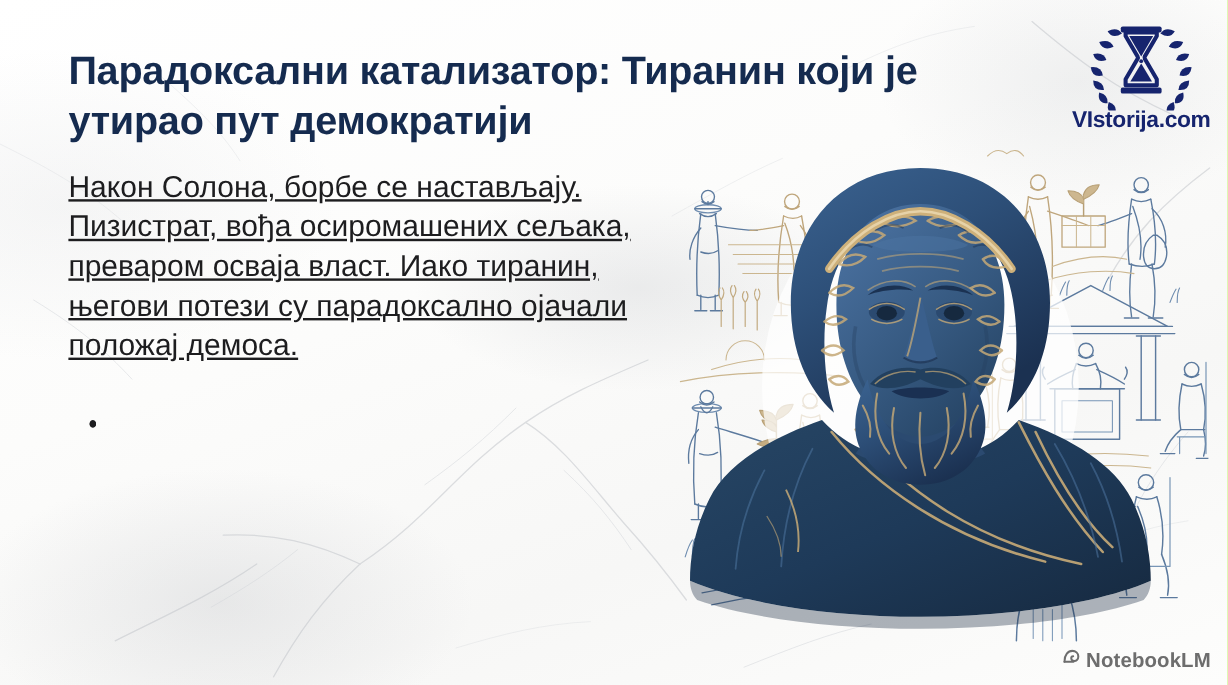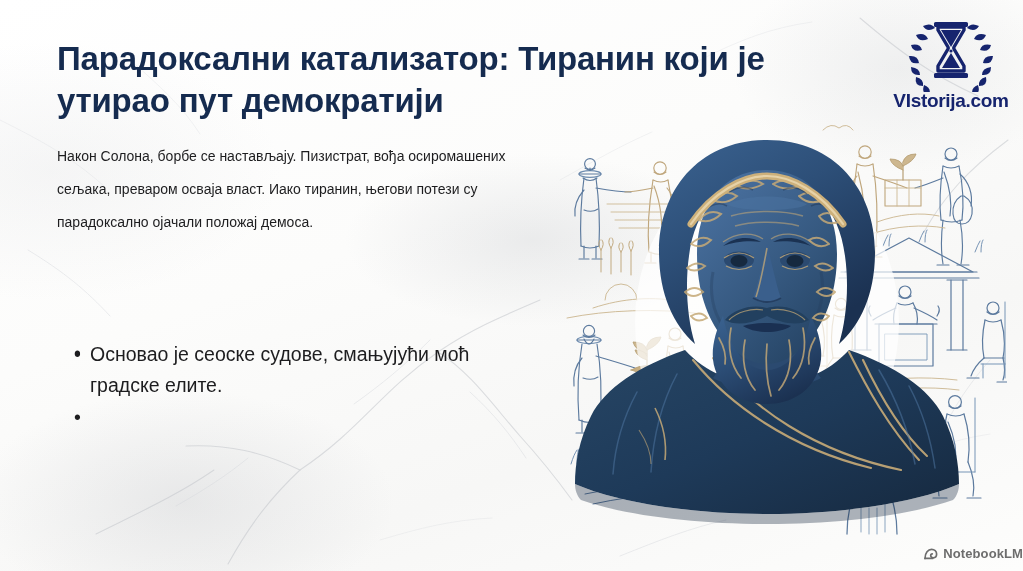--- a/index.html
+++ b/index.html
@@ -28,21 +28,21 @@
 
   
   .title{
     position:absolute;left:57px;top:38px;width:800px;
     font-size:33px;line-height:42px;font-weight:700;
     color:#152b4f;letter-spacing:-.2px;
   }
   
   .para{
     position:absolute;left:57px;top:140px;width:485px;
-    font-size:14px;line-height:33px;color:#1d1d1f;font-weight:400;
+    font-size:25px;line-height:33px;color:#1d1d1f;font-weight:400;text-decoration:underline;
   }
   .subhead{
     position:absolute;left:57px;top:308px;
     font-size:19.5px;line-height:28px;font-weight:700;color:#141414;
   }
   .bullets{
     position:absolute;left:57px;top:338px;width:470px;
     margin:0;padding:0;list-style:none;
     font-size:19.5px;line-height:31px;color:#1d1d1f;
   }
@@ -63,23 +63,23 @@
     text-align:center;
   }
   .logo svg{display:block;margin:0 auto;}
   .logo-word{
     font-size:19px;font-weight:700;color:#16246e;letter-spacing:-.3px;
     margin-top:-2px;
     text-align:center;
   }
   
   .wm{
-    position:absolute;right:0;bottom:10px;
-    display:flex;align-items:center;gap:5px;
-    color:#6d6d6d;font-size:13px;font-weight:600;letter-spacing:.1px;
+    position:absolute;right:14px;bottom:10px;
+    display:flex;gap:5px;
+    color:#6d6d6d;font-size:17px;font-weight:600;letter-spacing:.1px;
   }
   .wm svg{display:block;}
 </style>
 </head>
 <body>
 
 <div class="slide">
 
   <div class="marble"></div>
   <svg class="veins" viewBox="0 0 1023 571" preserveAspectRatio="none">
@@ -116,21 +116,20 @@
 
   <div class="para">Након Солона, борбе се настављају. Пизистрат, вођа осиромашених сељака, преваром осваја власт. Иако тиранин, његови потези су парадоксално ојачали положај демоса.</div>
 
 
   <ul class="bullets">
     <li>
       <span class="dot">•</span>
     </li>
     <li>
       <span class="dot">•</span>
-      <span>Основао је сеоске судове, смањујући моћ градске елите.</span>
     </li>
     <li>
       <span class="dot">•</span>
     </li>
   </ul>
 
   <div class="illo">
     <svg viewBox="0 0 480 425">
       <defs>
         <linearGradient id="stone" x1="0" y1="0" x2="0.6" y2="1">

